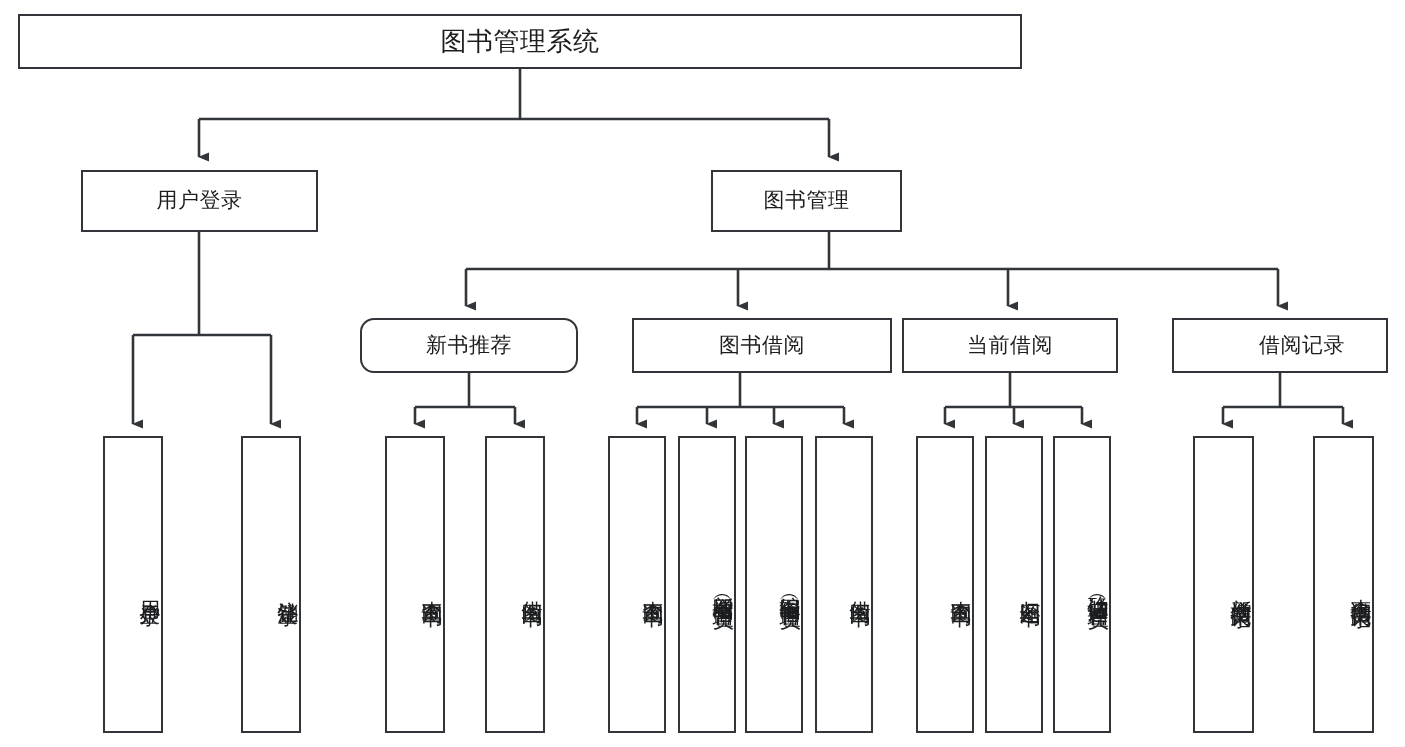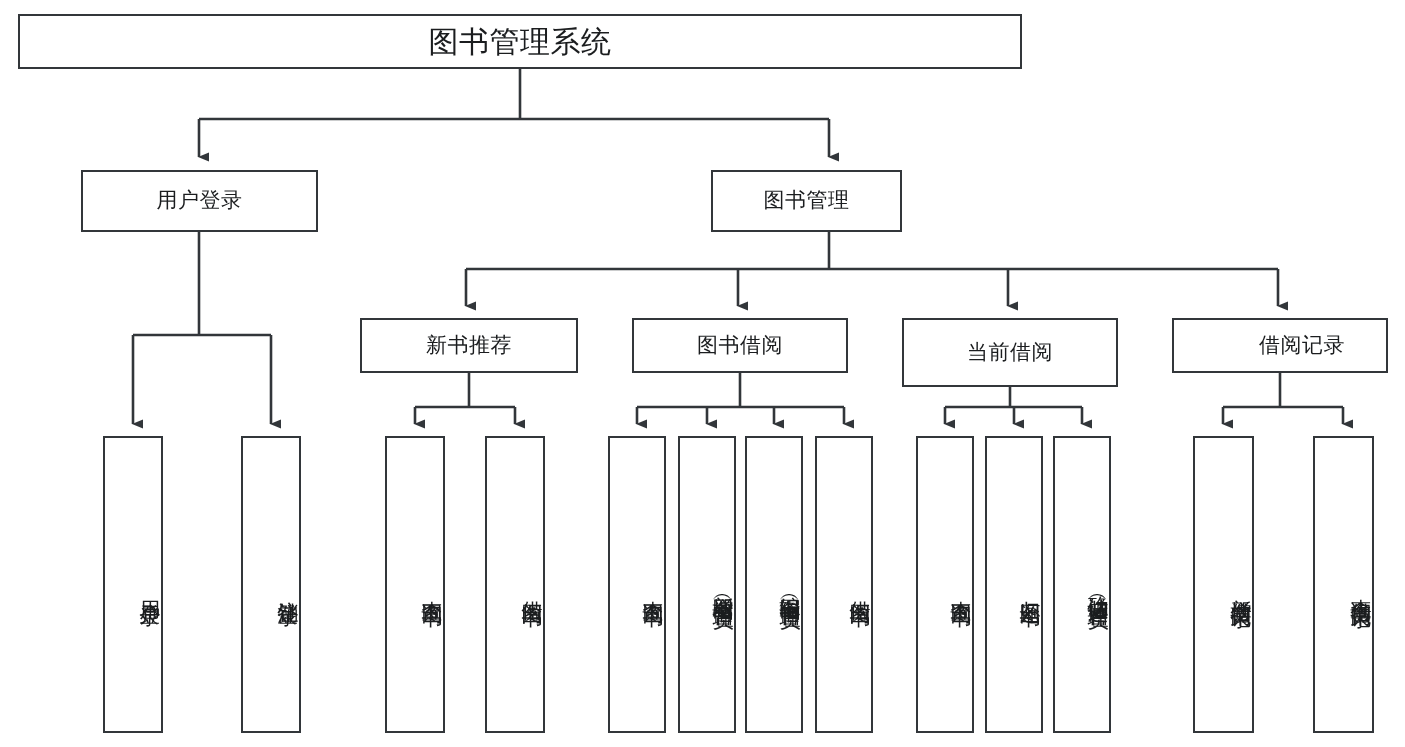--- a/index.html
+++ b/index.html
@@ -34,21 +34,21 @@
     align-items: center;
     justify-content: center;
     color: #1b1d1f;
   }
   .node.horiz {
     font-size: 21px;
     letter-spacing: 0.5px;
     line-height: 1.2;
   }
   .node.root {
-    font-size: 30px;
+    font-size: 26px;
   }
   .node.vert {
     writing-mode: vertical-rl;
     text-orientation: upright;
     align-items: flex-start;
     justify-content: center;
     padding-top: 6px;
     font-size: 21px;
     letter-spacing: 2px;
     line-height: 1.05;
@@ -127,27 +127,27 @@
     <span>图书管理系统</span>
   </div>
 
   <div class="node horiz" style="left:81px; top:170px; width:237px; height:62px;">
     <span>用户登录</span>
   </div>
   <div class="node horiz" style="left:711px; top:170px; width:191px; height:62px;">
     <span>图书管理</span>
   </div>
 
-  <div class="node horiz" style="left:360px; top:318px; width:218px; height:55px;">
+  <div class="node horiz" style="left:360px; top:318px; width:218px; height:55px;border-radius:14px;">
     <span>新书推荐</span>
   </div>
-  <div class="node horiz" style="left:632px; top:318px; width:216px; height:55px;">
+  <div class="node horiz" style="left:632px; top:318px; width:260px; height:55px;">
     <span>图书借阅</span>
   </div>
-  <div class="node horiz" style="left:902px; top:318px; width:216px; height:69px;">
+  <div class="node horiz" style="left:902px; top:318px; width:216px; height:55px;">
     <span>当前借阅</span>
   </div>
   <div class="node horiz" style="left:1172px; top:318px; width:216px; height:55px;padding-left:44px;">
     <span>借阅记录</span>
   </div>
 
   <div class="node vert" style="left:103px; top:436px; width:60px; height:297px;">
     <span class="vtext">用户登录</span>
   </div>
   <div class="node vert" style="left:241px; top:436px; width:60px; height:297px;">

